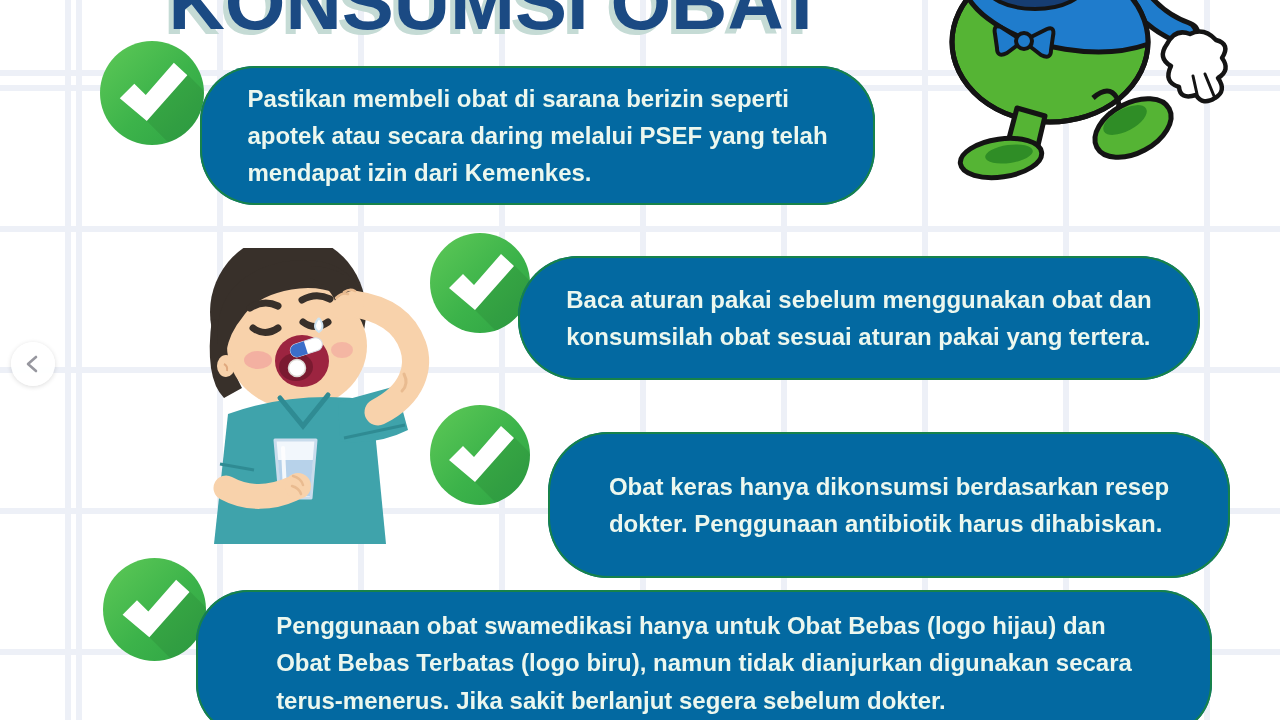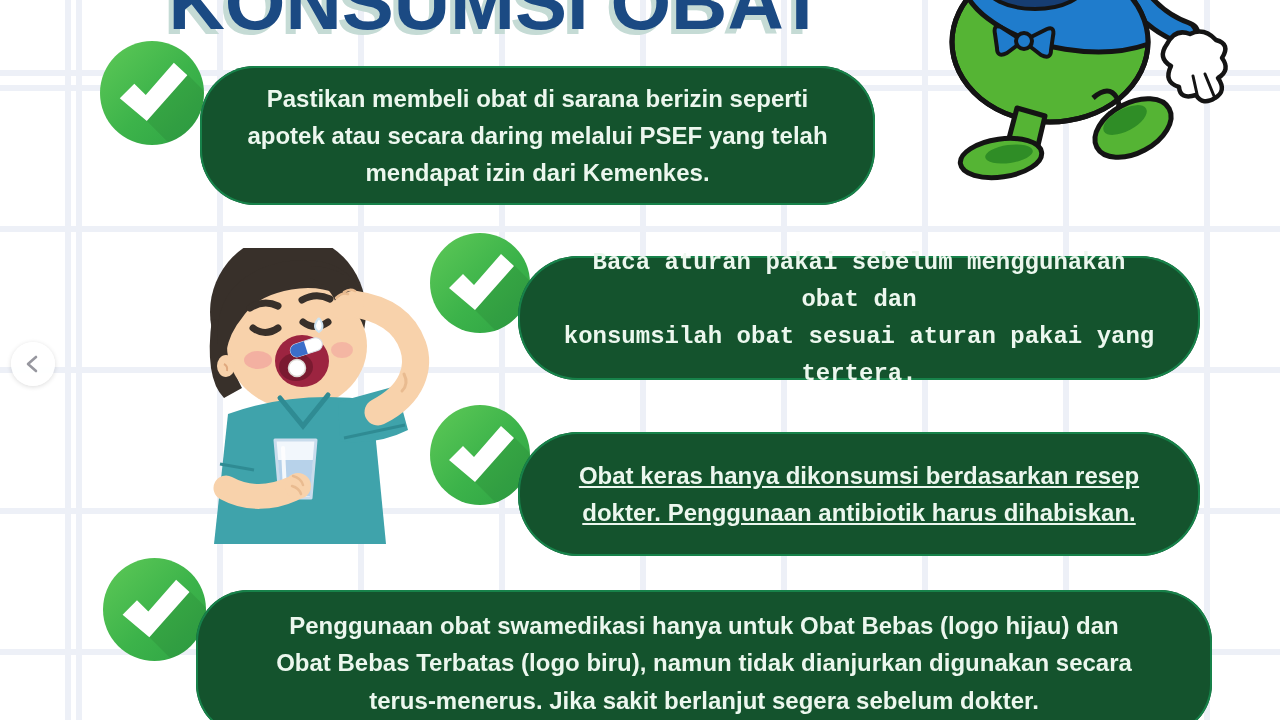--- a/index.html
+++ b/index.html
@@ -12,28 +12,28 @@
       repeating-linear-gradient(0deg,#edf0f7 0px,#edf0f7 6px,transparent 6px,transparent 141px);
     background-position:76px 0px,0px 76px;
   }
   .title{
     position:absolute;left:152px;top:-37px;width:690px;margin:0;
     font-size:78px;line-height:78px;font-weight:bold;text-align:center;
     color:#1b4a83;letter-spacing:0px;white-space:nowrap;
     text-shadow:-5px 5px 0 #c5dbd5;
   }
   .bubble{
-    position:absolute;background:#14532d;color:#ecf7ee;
-    display:flex;align-items:center;justify-content:center;text-align:center;
+    position:absolute;background:#0369a1;color:#ecf7ee;
+    display:flex;align-items:center;justify-content:center;
     font-weight:bold;font-size:24px;line-height:1.55;white-space:pre-line;
     box-shadow:inset 0 0 0 2px #17824a;
   }
   .bubble-1{left:200px;top:66px;width:675px;height:139px;border-radius:55px;padding:0 34px;box-sizing:border-box;}
-  .bubble-2{left:518px;top:256px;width:682px;height:124px;border-radius:60px;padding:0 40px;box-sizing:border-box;font-family:Liberation Mono, monospace;}
-  .bubble-3{left:518px;top:432px;width:682px;height:124px;border-radius:60px;padding:0 40px;box-sizing:border-box;text-decoration:underline;}
+  .bubble-2{left:518px;top:256px;width:682px;height:124px;border-radius:60px;padding:0 40px;box-sizing:border-box;}
+  .bubble-3{left:548px;top:432px;width:682px;height:146px;border-radius:60px;padding:0 40px;box-sizing:border-box;}
   .bubble-4{left:196px;top:590px;width:1016px;height:146px;border-radius:52px;padding:0 44px;box-sizing:border-box;}
   .check{position:absolute;}
   .check-1{left:100px;top:41px;width:104px;height:104px;}
   .check-2{left:430px;top:233px;width:100px;height:100px;}
   .check-3{left:430px;top:405px;width:100px;height:100px;}
   .check-4{left:103px;top:558px;width:103px;height:103px;}
   .nav-prev{
     position:absolute;left:11px;top:342px;width:44px;height:44px;border-radius:50%;
     background:rgba(255,255,255,0.95);border:none;cursor:pointer;padding:0;
     box-shadow:0 1px 5px rgba(0,0,0,0.14);display:flex;align-items:center;justify-content:center;

